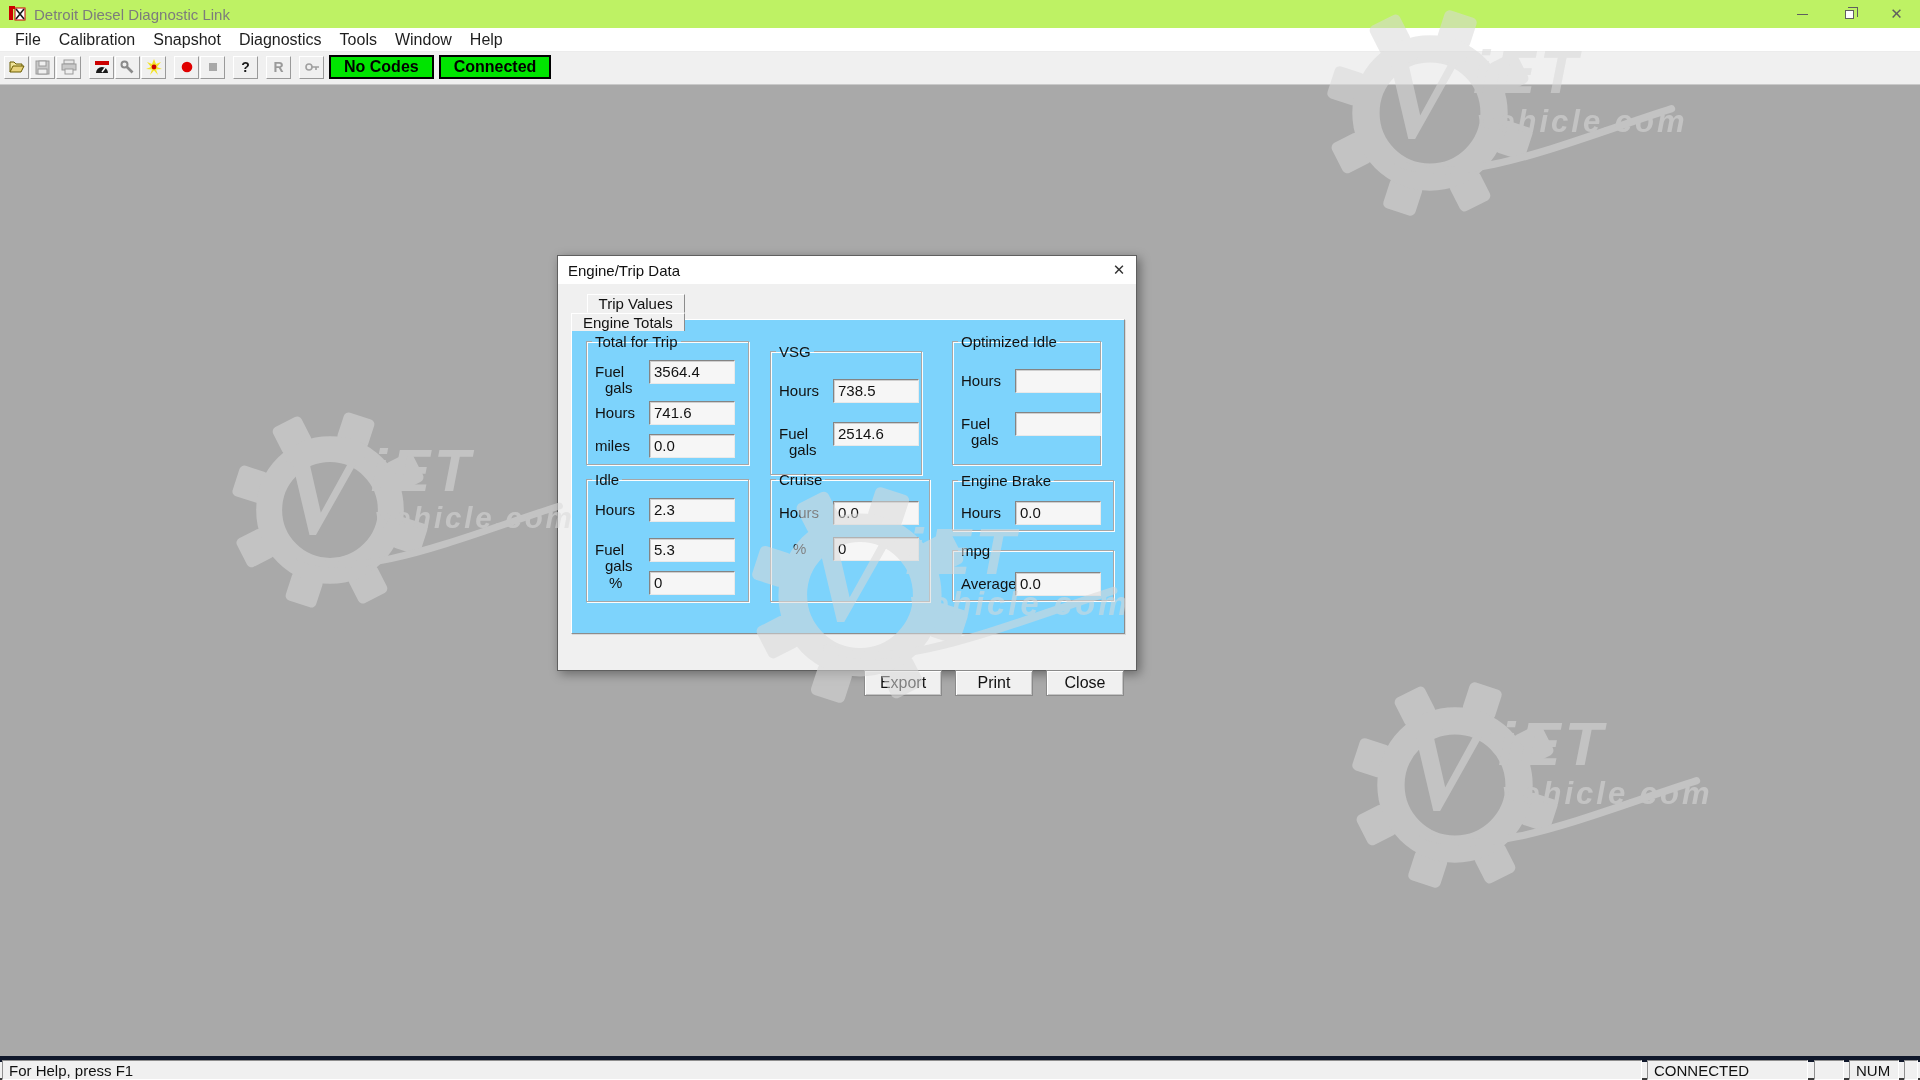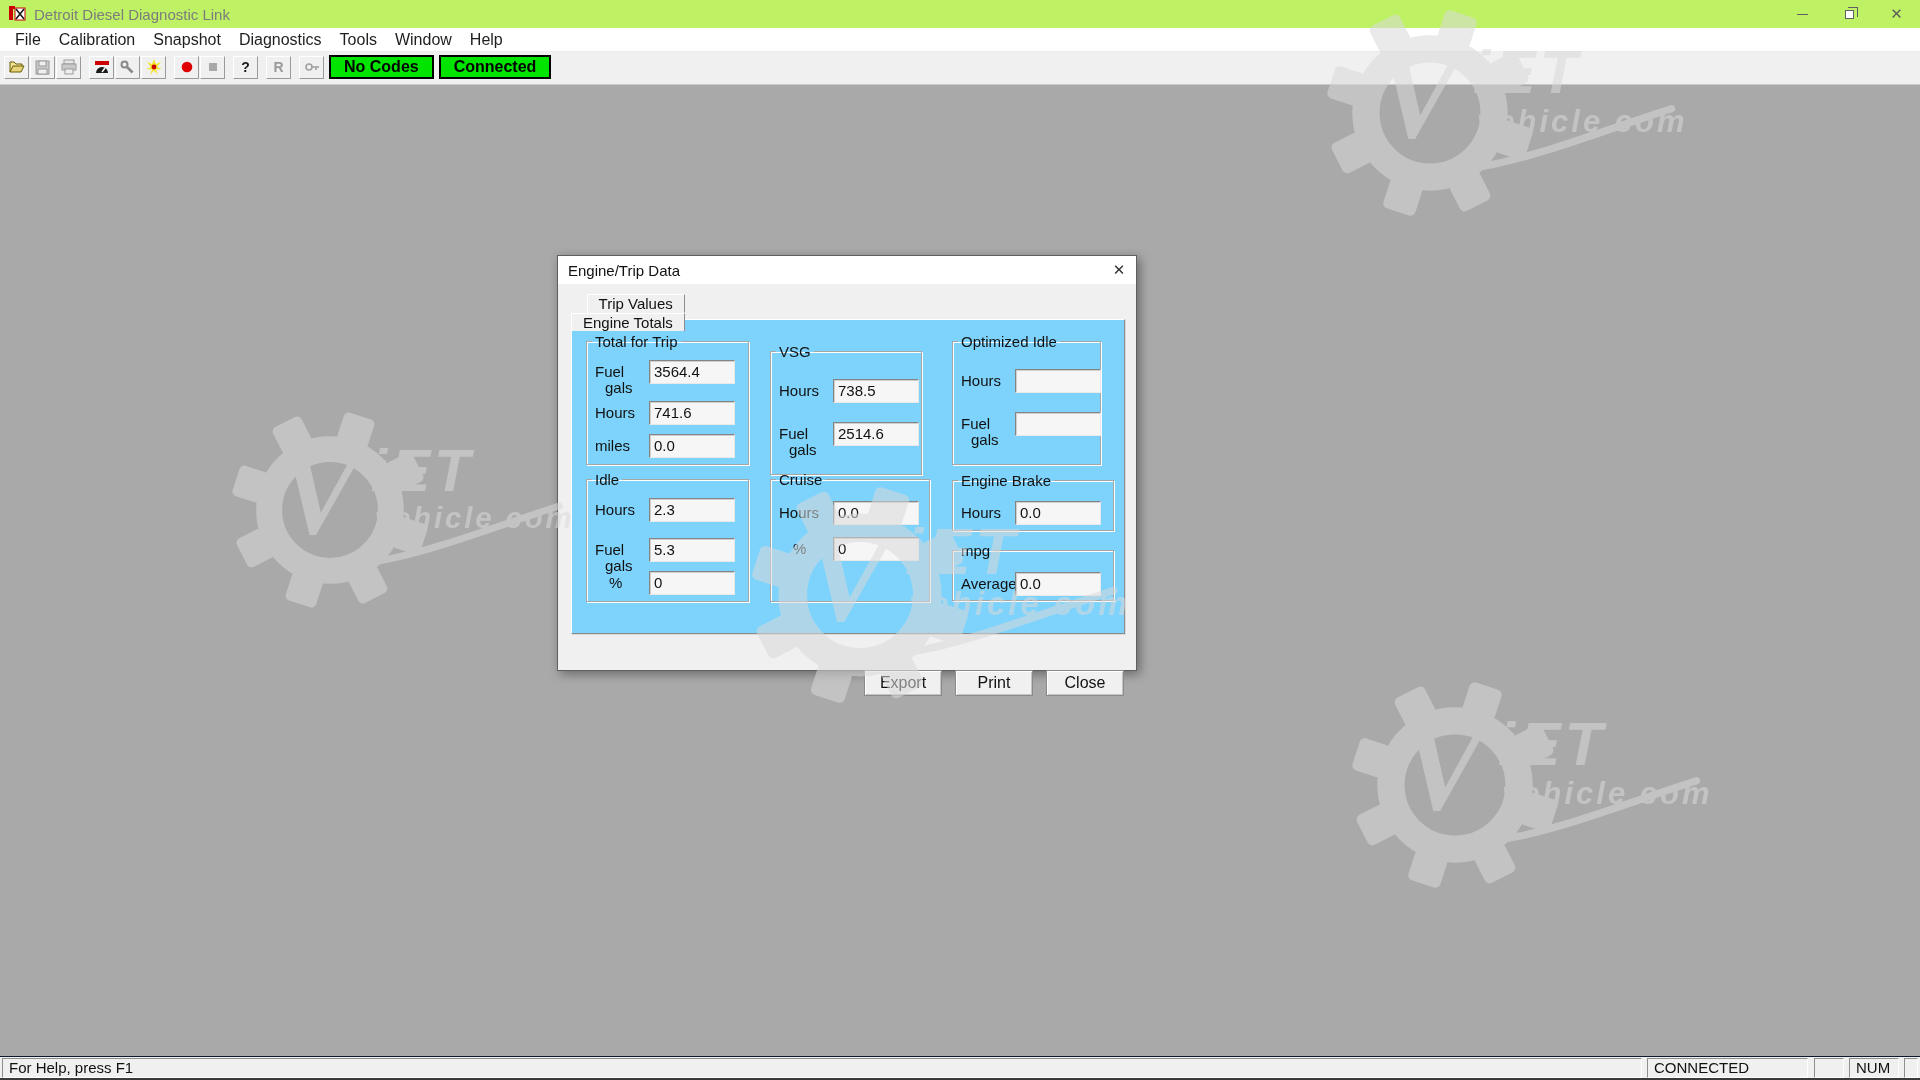--- a/index.html
+++ b/index.html
@@ -53,21 +53,21 @@
   fieldset.grp legend { font-size:15px; color:#111; padding:0 3px; margin-left:5px; }
   .row { position:absolute; left:8px; display:flex; height:24px; }
   .lbl { width:54px; font-size:15px; color:#111; line-height:16px; padding-top:4px; padding-left:10px; text-indent:-10px; flex:none; }
   .lbl.pct { padding-left:14px; text-indent:0; }
   .val { width:86px; height:24px; background:#f6f6f6; border:1px solid; border-color:#848484 #e9e9e9 #e9e9e9 #848484; box-shadow:inset 1px 1px 0 #cfcfcf; font-size:15px; color:#111; padding:2px 4px; flex:none; overflow:hidden; white-space:nowrap; }
 
   .dlg-buttons { position:absolute; right:12px; top:358px; display:flex; gap:13px; z-index:5;margin-top:28px; }
   .dlg-btn { width:78px; height:26px; background:#f0f0f0; border:1px solid #8a8a8a; box-shadow:inset 1px 1px 0 #ffffff, inset -1px -1px 0 #c4c4c4; font-size:16px; color:#111; display:flex; align-items:center; justify-content:center; }
 
   
-  .statusbar { height:24px; background:#f0f0f0; border-top:1px solid #0f172a; border-bottom:2px solid #3a3a3a; display:flex; align-items:center; padding:1px 2px; flex:none;justify-content:flex-end; }
+  .statusbar { height:24px; background:#f0f0f0; border-top:6px solid #0f172a; border-bottom:2px solid #3a3a3a; display:flex; align-items:center; padding:1px 2px; flex:none;justify-content:flex-end; }
   .sb-panel { height:20px; border:1px solid; border-color:#8f8f8f #ffffff #ffffff #8f8f8f; background:#f0f0f0; font-size:15px; color:#111; display:flex; align-items:center; padding:0 6px; flex:none; }
   .sb-left { flex:1; margin-right:5px; justify-content:flex-start; }
   .sb-connected { width:161px; margin-right:6px; }
   .sb-spacer1 { width:30px; margin-right:5px; }
   .sb-num { width:50px; margin-right:5px; }
   .sb-tail { width:8px; }
 
   
   .wm-layer { position:absolute; left:0; top:0; width:1920px; height:1080px; pointer-events:none; z-index:200; }
   .wm { position:absolute; width:210px; height:210px; color:#d9d9d9; opacity:.55; }

